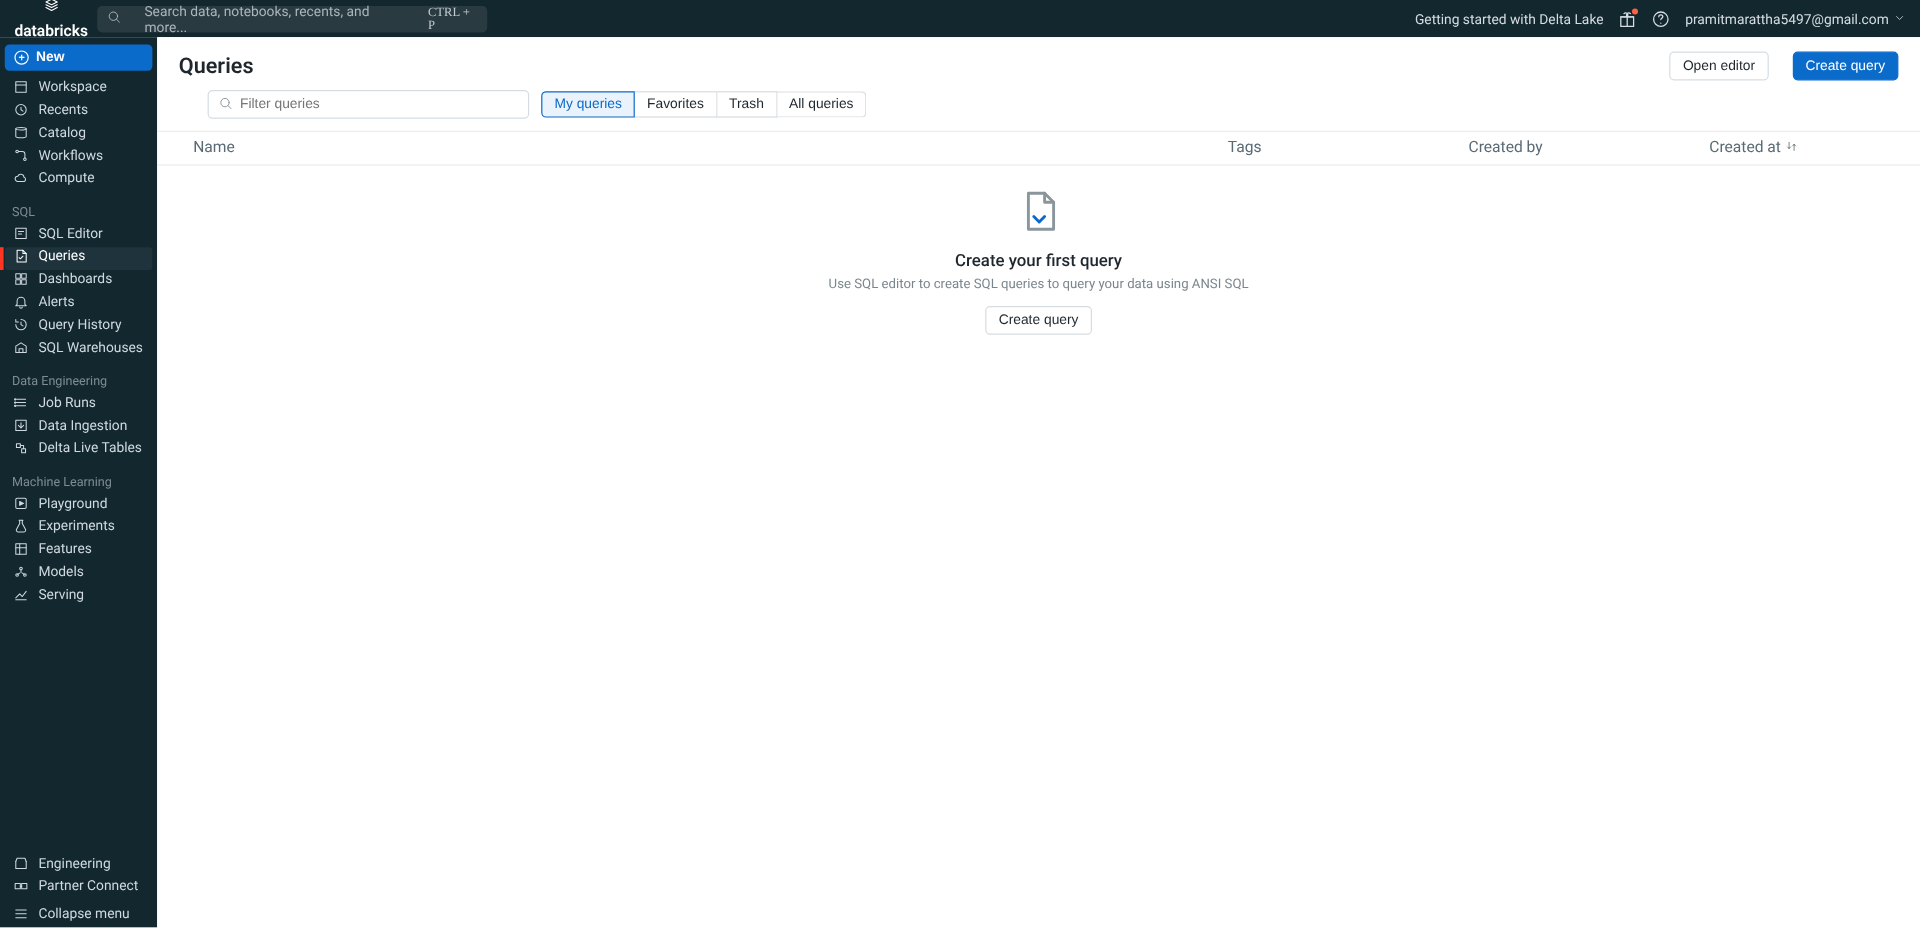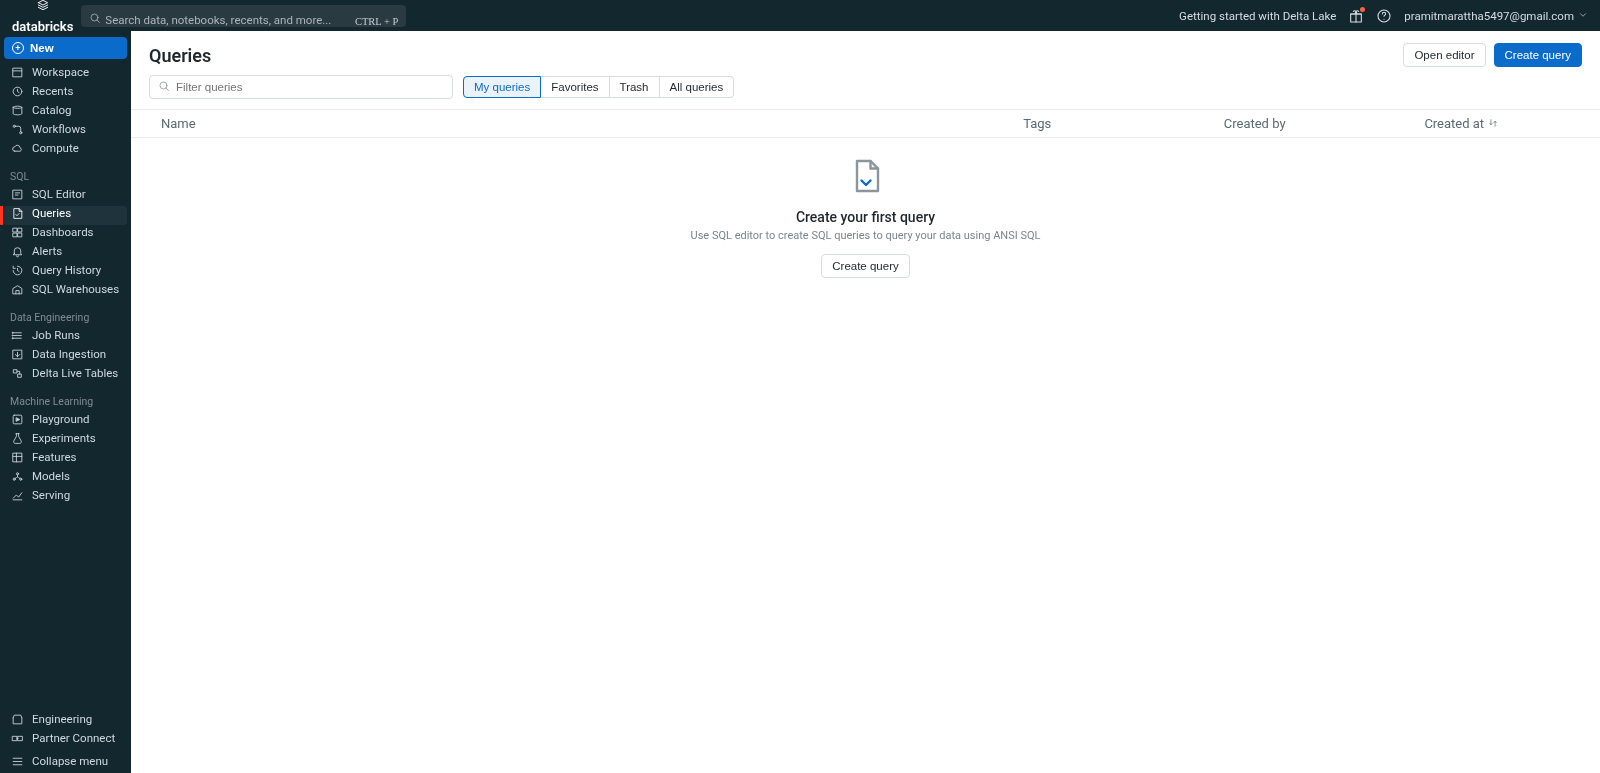--- a/index.html
+++ b/index.html
@@ -3,21 +3,21 @@
 <meta charset="utf-8">
 <style>
   * { box-sizing: border-box; margin: 0; padding: 0; }
   html, body { height: 100%; width: 100%; font-family: -apple-system, BlinkMacSystemFont, "Segoe UI", Roboto, Helvetica, Arial, sans-serif; font-size: 13px; color: #1f272d; background: #fff; }
   body { display: flex; flex-direction: column; }
 
   
   .topbar { height: 31px; background: #13272f; display: flex; align-items: center; color: #d6dde2; padding: 0 12px; gap: 8px; }
   .logo { display: flex; align-items: center; gap: 4px; font-weight: 600; font-size: 13px; color: #fff; flex-direction: column; }
   .logo-icon svg { width: 14px; height: 14px; }
-  .searchbar { flex: 0 0 325px; height: 22px; background: #2a3a41; border-radius: 4px; display: flex; align-items: flex-end; padding: 0 8px; color: #aab4bb; font-size: 11.5px; gap: 4px; cursor: text; }
+  .searchbar { flex: 0 0 325px; height: 22px; background: #2a3a41; border-radius: 4px; display: flex; align-items: center; padding: 0 8px; color: #aab4bb; font-size: 11.5px; gap: 19px; cursor: text; }
   .searchbar .shortcut { margin-left: auto; font-size: 10.5px; color: #c3ccd1; font-family: Liberation Serif, serif; }
   .topbar-spacer { flex: 1; }
   .topbar-right { display: flex; align-items: center; gap: 12px; font-size: 11.5px; color: #d6dde2; }
   .topbar-right .ic { display: inline-flex; align-items: center; justify-content: center; width: 16px; height: 16px; position: relative; cursor: pointer; }
   .gift-dot { position: absolute; top: -1px; right: -1px; width: 5px; height: 5px; background: #ff5f46; border-radius: 50%; }
   .user-link { display: flex; align-items: center; gap: 4px; cursor: pointer; }
 
   
   .shell { flex: 1; display: flex; min-height: 0; }
   .sidebar { width: 131px; background: #13272f; color: #d6dde2; display: flex; flex-direction: column; padding: 6px 4px 0 4px; font-size: 11.5px; }
@@ -29,27 +29,27 @@
   .nav-item .nic { width: 14px; height: 14px; display: inline-flex; align-items: center; justify-content: center; flex-shrink: 0; }
   .nav-item .nic svg { width: 13px; height: 13px; }
   .section-label { font-size: 10.5px; color: #7f8c93; padding: 10px 6px 4px 6px; }
   .sidebar-spacer { flex: 1; }
   .sidebar-footer { padding-bottom: 4px; }
 
   
   .main { flex: 1; display: flex; flex-direction: column; background: #fff; min-width: 0; }
   .page-header { display: flex; align-items: center; padding: 12px 18px 8px 18px; }
   .page-title { font-size: 18px; font-weight: 600; color: #1f272d; }
-  .header-actions { margin-left: auto; display: flex; gap: 8px; }
+  .header-actions { margin-left: auto; display: flex; gap: 20px; }
   .btn { height: 24px; border-radius: 4px; font-size: 11.5px; padding: 0 10px; display: inline-flex; align-items: center; cursor: pointer; }
   .btn-default { background: #fff; border: 1px solid #d6dde2; color: #1f272d; }
   .btn-primary { background: #0b6bcb; border: 1px solid #0b6bcb; color: #fff; }
 
   .toolbar { display: flex; align-items: center; padding: 0 18px 10px 18px; gap: 10px; }
-  .filter-input { width: 304px; height: 24px; border: 1px solid #d6dde2; border-radius: 4px; display: flex; align-items: center; padding: 0 8px; gap: 6px; color: #8a959c; font-size: 11.5px; }
+  .filter-input { width: 268px; height: 24px; border: 1px solid #d6dde2; border-radius: 4px; display: flex; align-items: center; padding: 0 8px; gap: 6px; color: #8a959c; font-size: 11.5px; margin-left: 24px; }
   .filter-input input { border: none; outline: none; flex: 1; font-size: 11.5px; color: #1f272d; background: transparent; }
   .seg { display: flex; }
   .seg-btn { height: 22px; border: 1px solid #d6dde2; background: #fff; color: #1f272d; font-size: 11.5px; padding: 0 10px; display: inline-flex; align-items: center; cursor: pointer; }
   .seg-btn + .seg-btn { border-left: none; }
   .seg-btn:first-child { border-top-left-radius: 4px; border-bottom-left-radius: 4px; }
   .seg-btn:last-child { border-top-right-radius: 4px; border-bottom-right-radius: 4px; }
   .seg-btn.active { background: #eaf2fb; border-color: #0b6bcb; color: #0b6bcb; position: relative; z-index: 1; }
 
   .table-head { display: flex; padding: 6px 18px; border-top: 1px solid #ececec; border-bottom: 1px solid #ececec; font-size: 13px; color: #5a6a74; }
   .col-name { flex: 1 1 55%; padding-left: 12px; }

